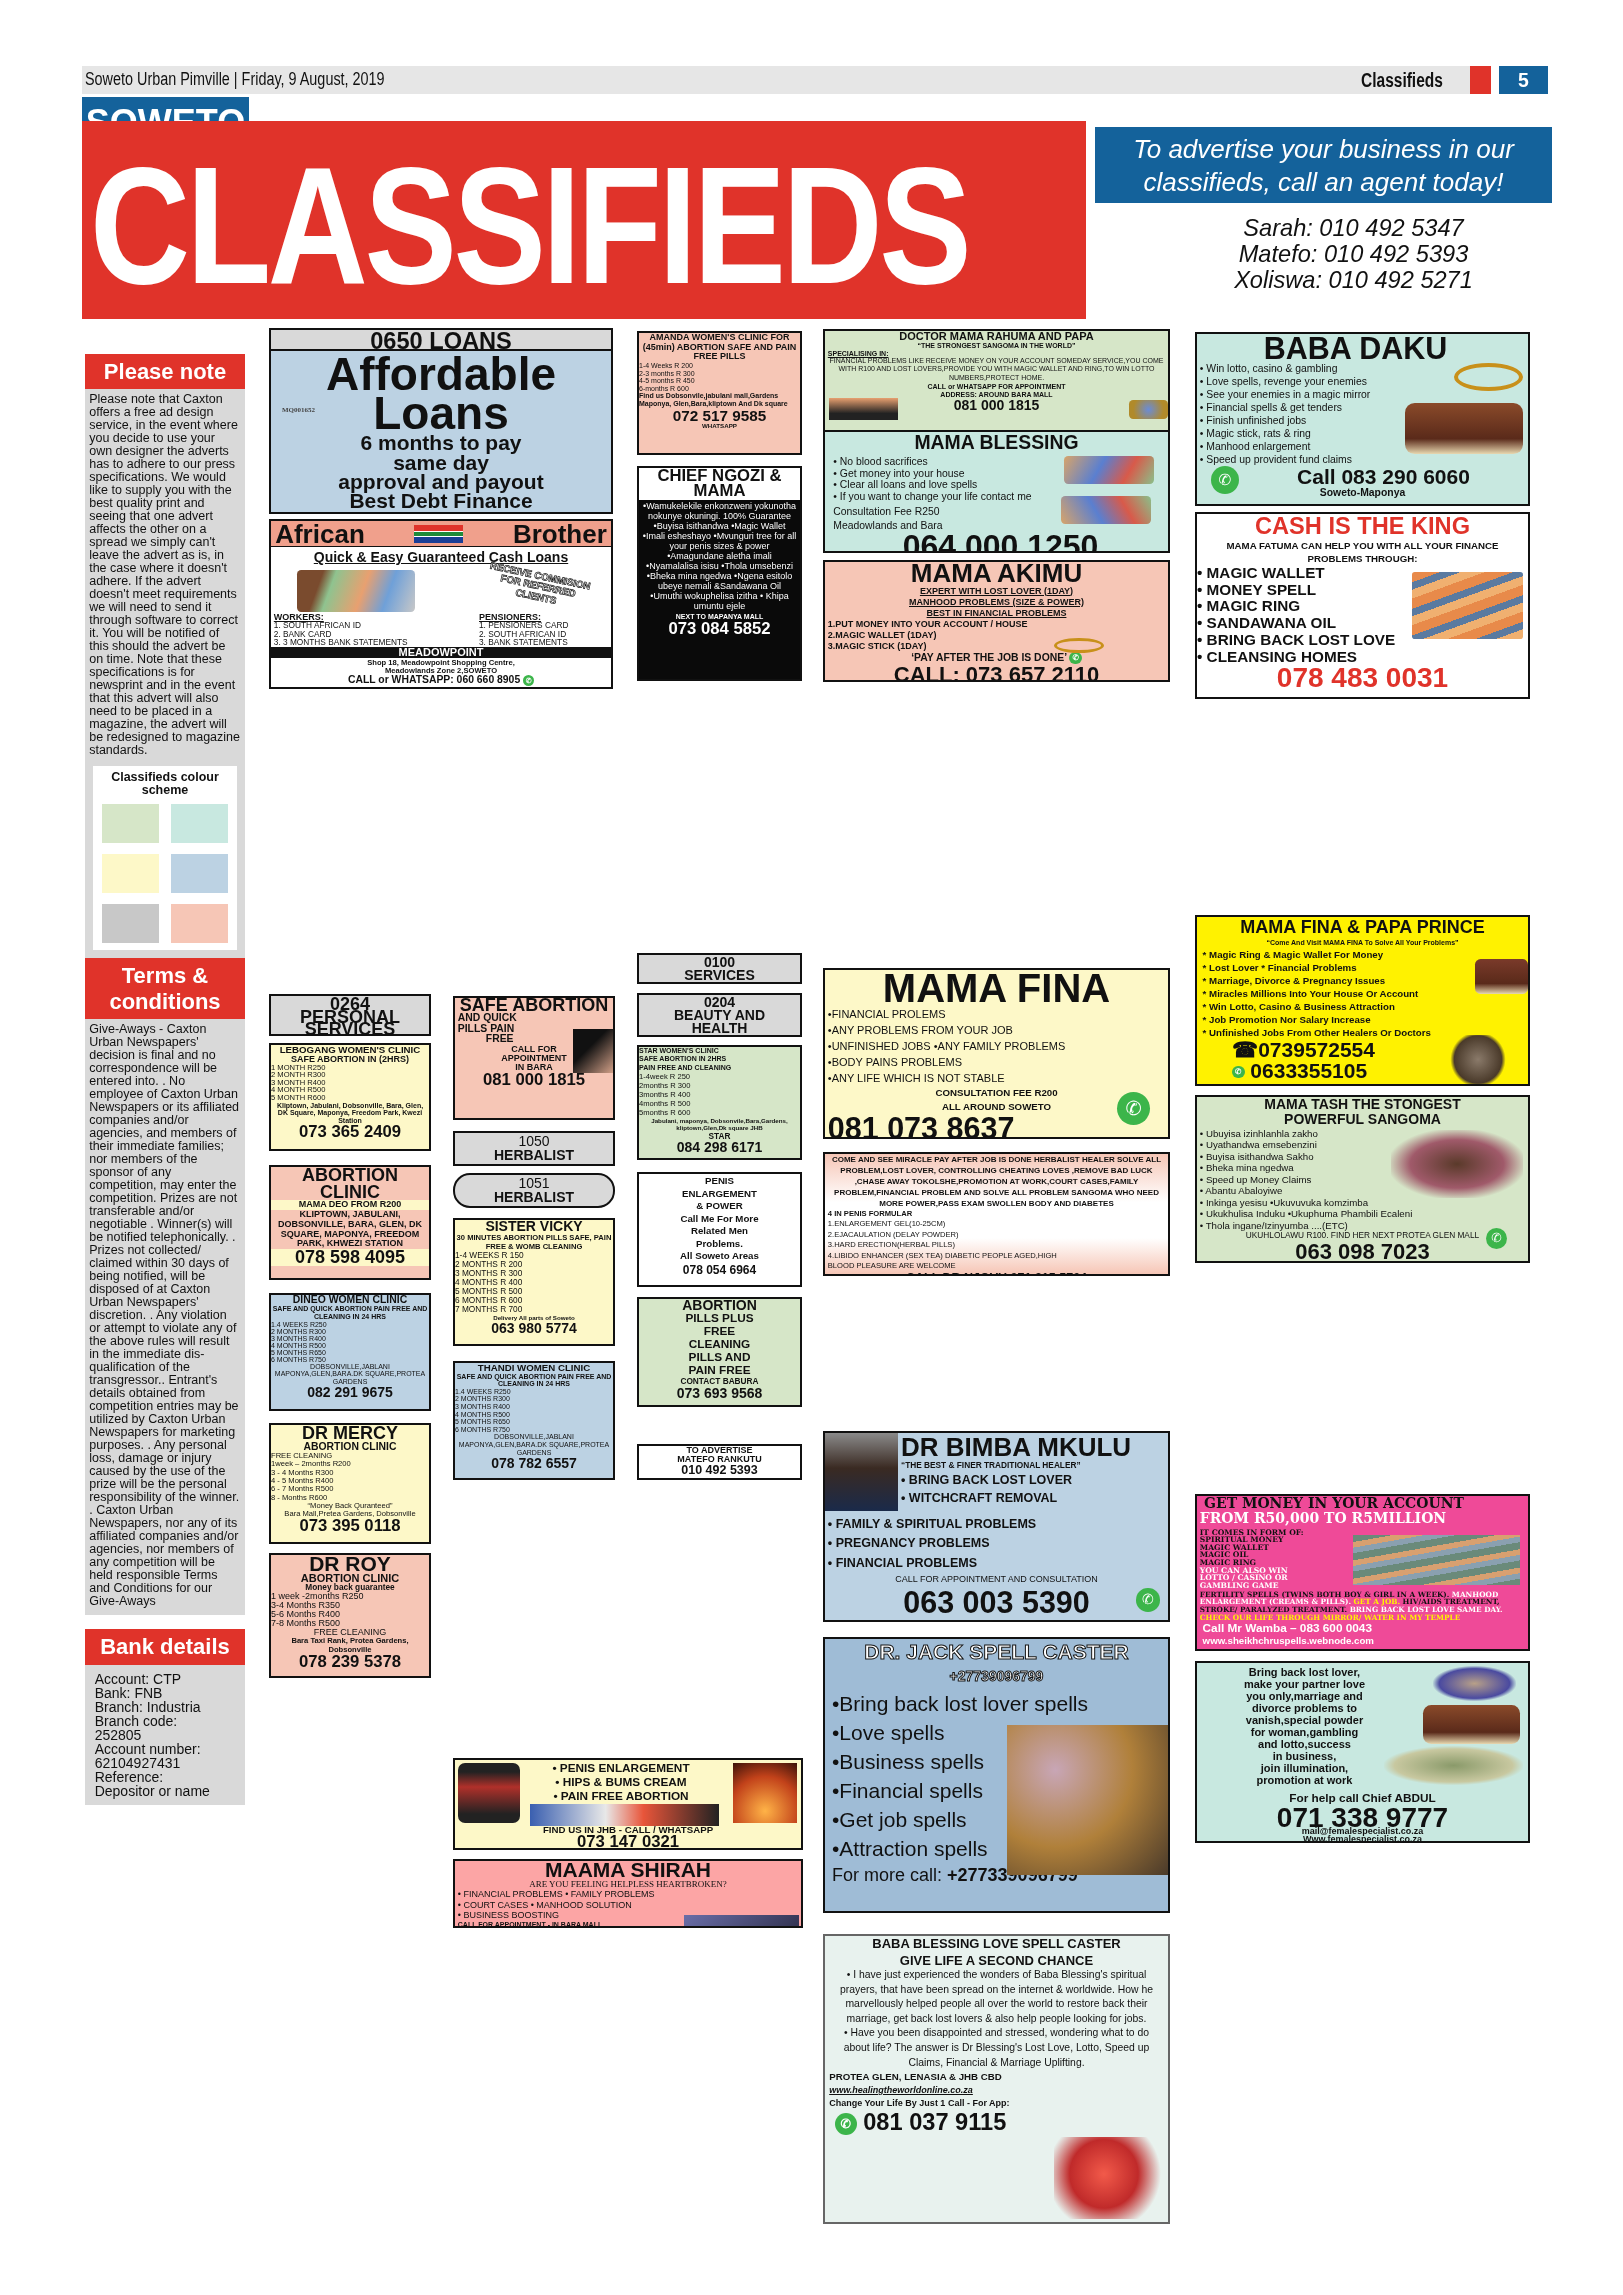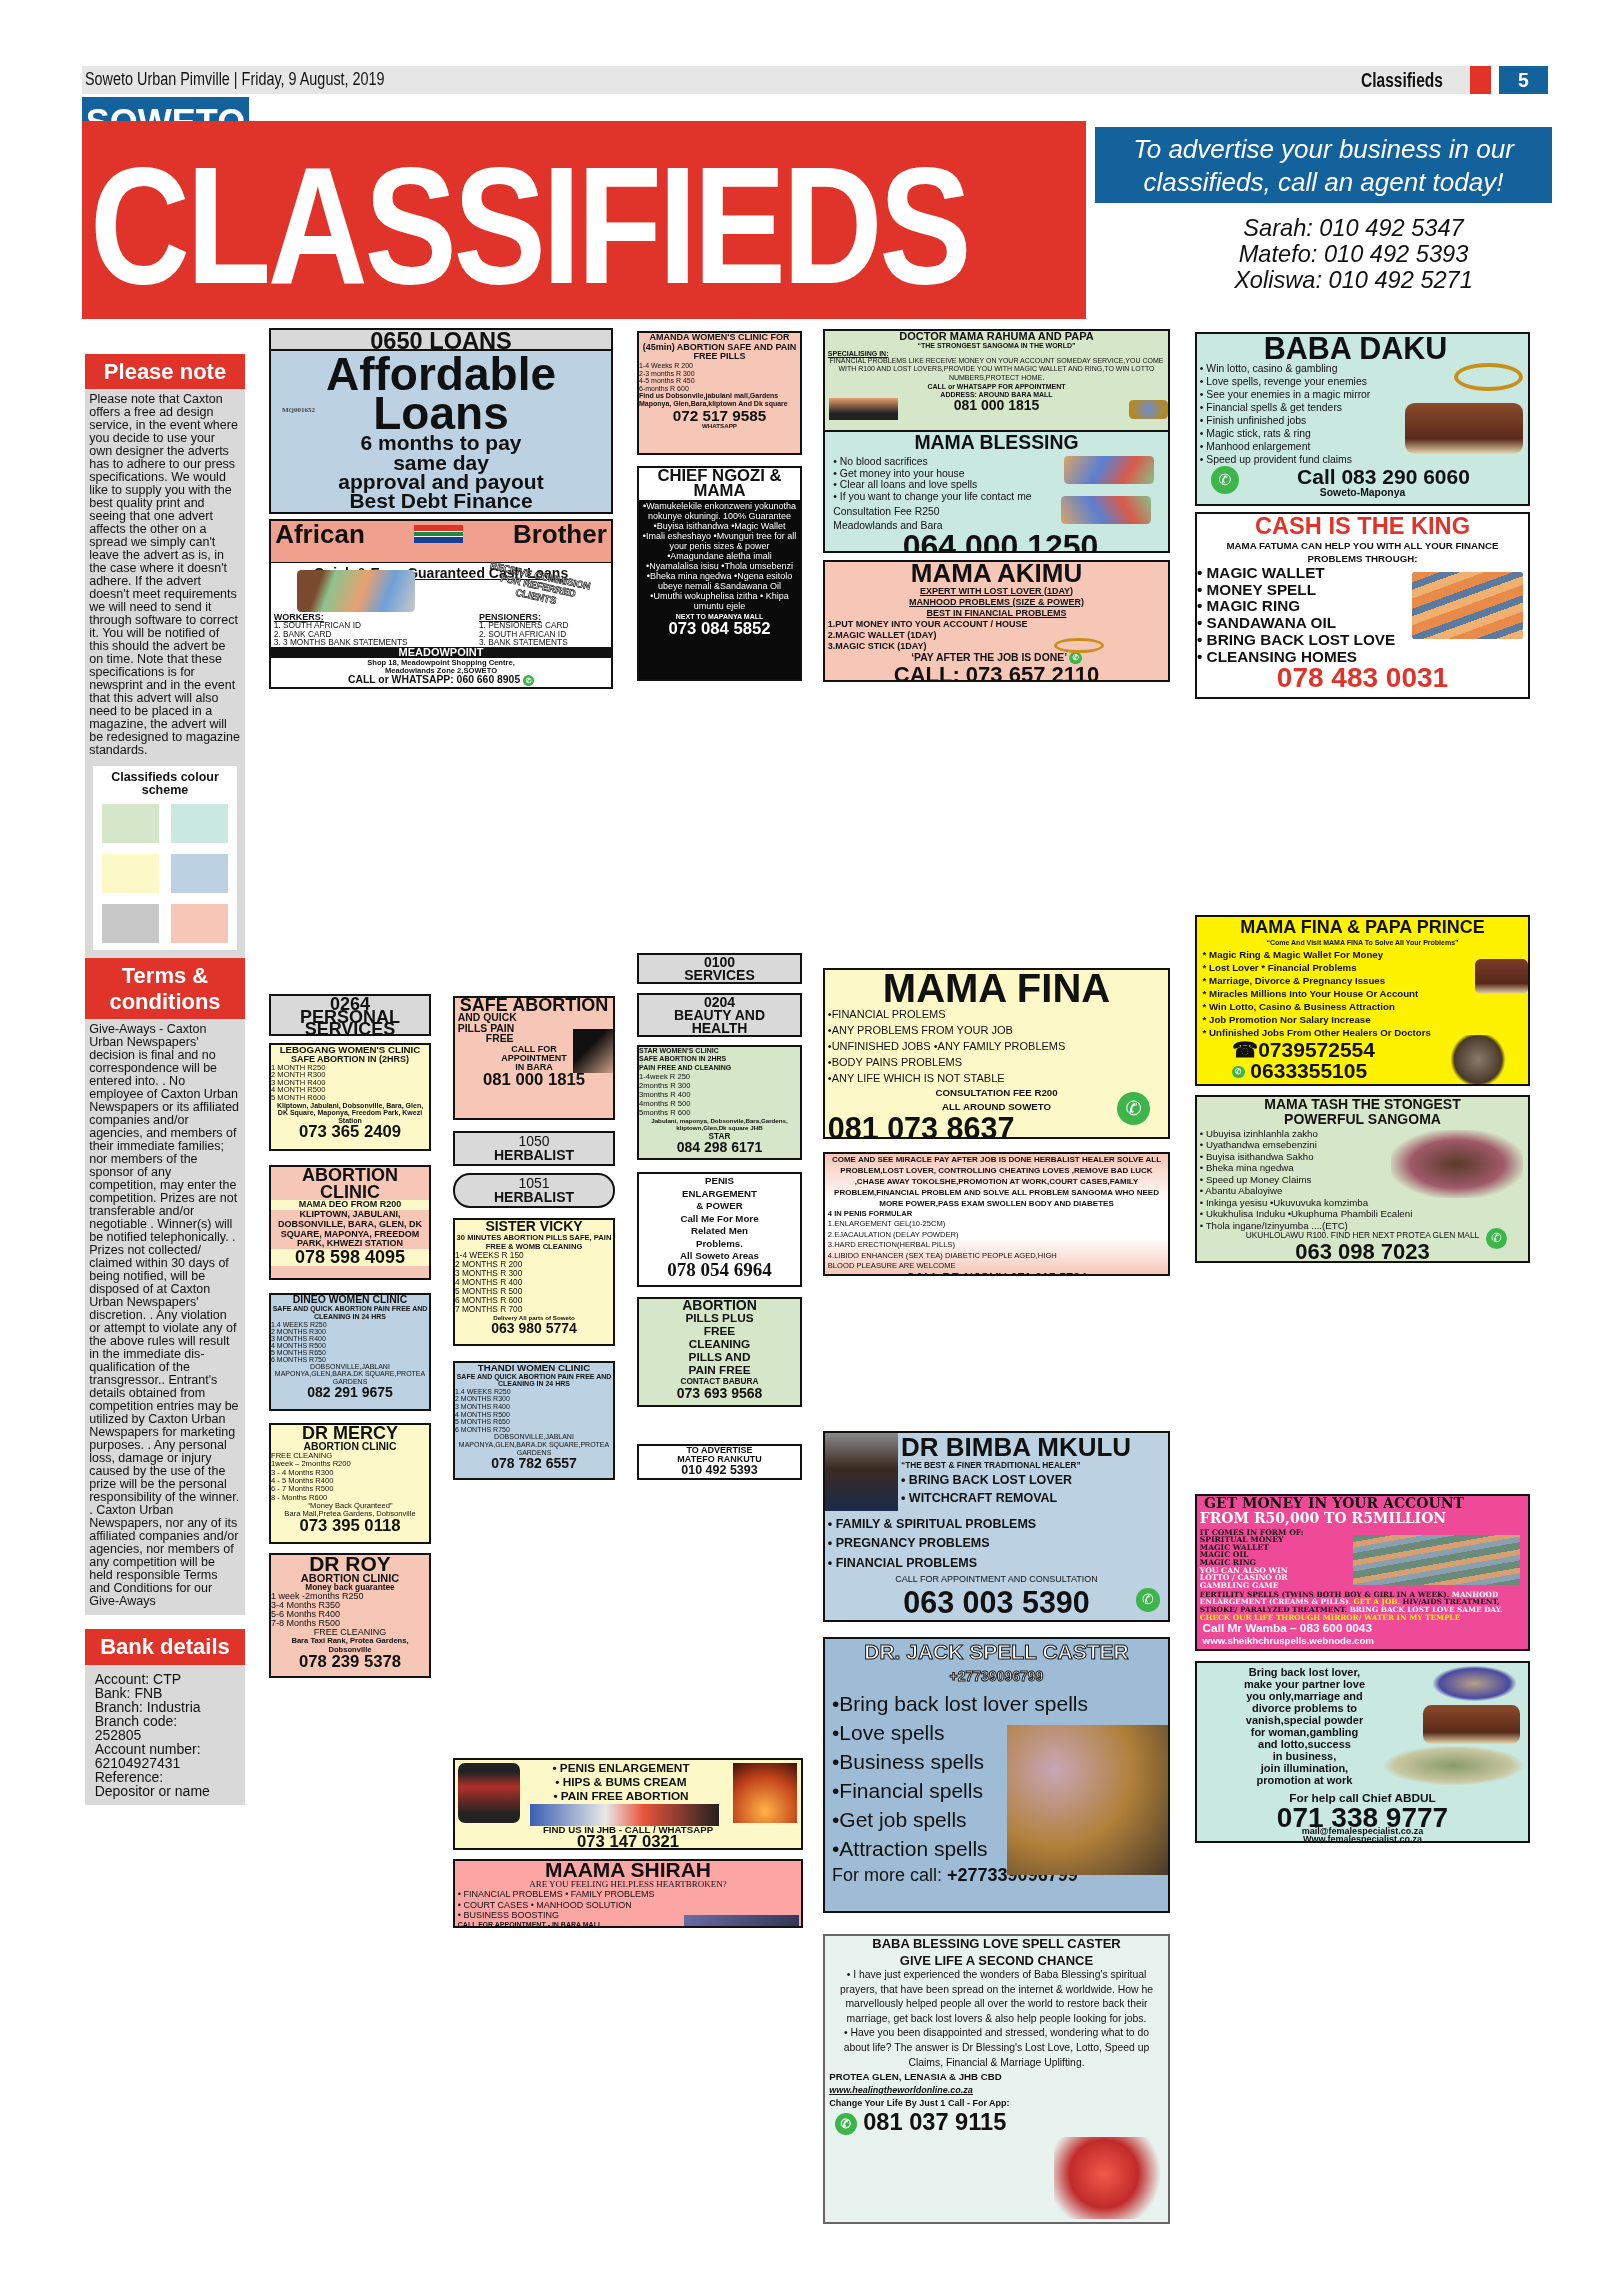--- a/index.html
+++ b/index.html
@@ -73,21 +73,21 @@
   <span class="code" style="left:11px;top:56px;">MQ001652</span>
   <div style="font-size:21px;line-height:19.4px;">6 months to pay</div>
   <div style="font-size:21px;line-height:19.4px;">same day</div>
   <div style="font-size:21px;line-height:19.4px;">approval and payout</div>
   <div style="font-size:21px;line-height:19.4px;">Best Debt Finance</div>
   <div style="font-size:21px;line-height:19.4px;">NCRCP 178</div>
 
 </div>
 
 <div class="ad" style="left:269px;top:519px;width:344px;height:170px;background:#fff;">
-  <div class="row b" style="background:#f0a08c;height:42px;font-size:26px;line-height:26px;padding:0 4.2px;border-bottom:1.4px solid #111;">
+  <div class="row b" style="background:#f0a08c;height:26px;font-size:26px;line-height:26px;padding:0 4.2px;border-bottom:1.4px solid #111;">
     <span>African</span>
     <span style="display:inline-block;width:49px;height:18px;margin-top:4.2px;background:linear-gradient(180deg,#e0332a 33%,#fff 33% 40%,#1f8a3b 40% 60%,#fff 60% 67%,#1a3e96 67%);"></span>
     <span>Brother</span>
   </div>
   <div class="b" style="font-size:14px;text-decoration:underline;margin-top:2.8px;">Quick &amp; Easy Guaranteed Cash Loans</div>
   <div class="imgph" style="left:26px;top:49px;width:118px;height:42px;background:linear-gradient(110deg,#7a4b2e 20%,#8fc38f 30%,#e8a070 55%,#6fa0d8 75%,#c8c8c8);"></div>
   <div class="b" style="position:absolute;left:215px;top:50px;width:104px;font-size:9.7px;line-height:10.4px;transform:rotate(12deg);color:#fff;-webkit-text-stroke:0.7px #111;">RECEIVE COMMISION FOR REFERRED CLIENTS</div>
   <div class="left" style="position:absolute;left:2.8px;top:92px;font-size:8.3px;line-height:8.3px;">
     <div class="b" style="text-decoration:underline;font-size:9px;">WORKERS:</div>
     <div>1. SOUTH AFRICAN ID</div>
@@ -293,21 +293,21 @@
     <div>PENIS</div>
     <div>ENLARGEMENT</div>
     <div>&amp; POWER</div>
   </div>
   <div class="b" style="font-size:9.7px;line-height:12.5px;">
     <div>Call Me For More</div>
     <div>Related Men</div>
     <div>Problems.</div>
     <div>All Soweto Areas</div>
   </div>
-  <div class="b" style="font-size:19px;line-height:14px;font-family:Liberation Serif, serif;">078 054 6964</div>
+  <div class="b" style="font-size:12px;line-height:14px;">078 054 6964</div>
 </div>
 
 <div class="ad" style="left:637px;top:1297px;width:165px;height:110px;background:#d6e6c8;">
   <div class="b" style="font-size:11.8px;line-height:13px;">
     <div style="font-size:14px;">ABORTION</div>
     <div>PILLS PLUS</div>
     <div>FREE</div>
     <div>CLEANING</div>
     <div>PILLS AND</div>
     <div>PAIN FREE</div>

